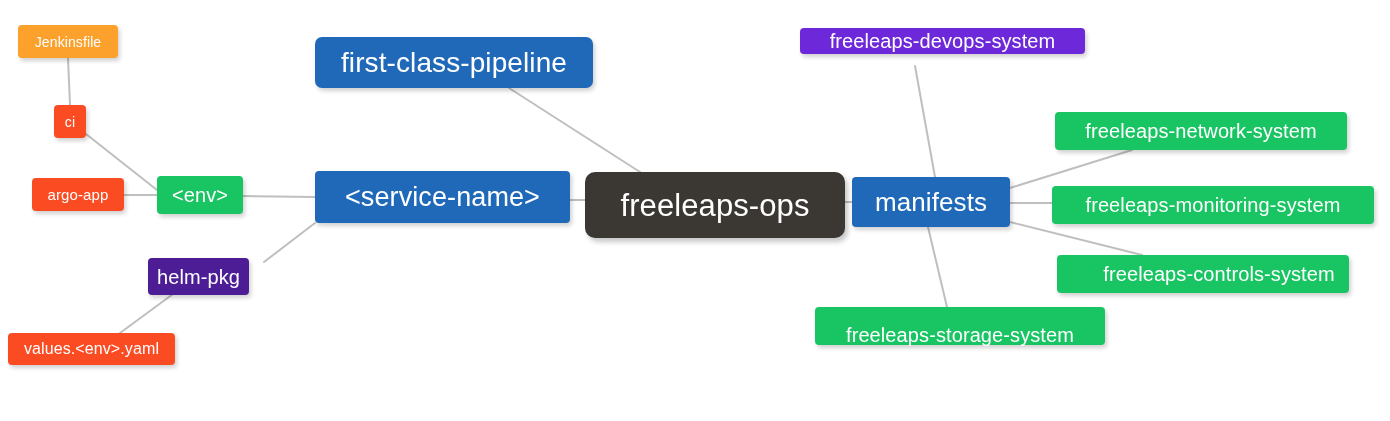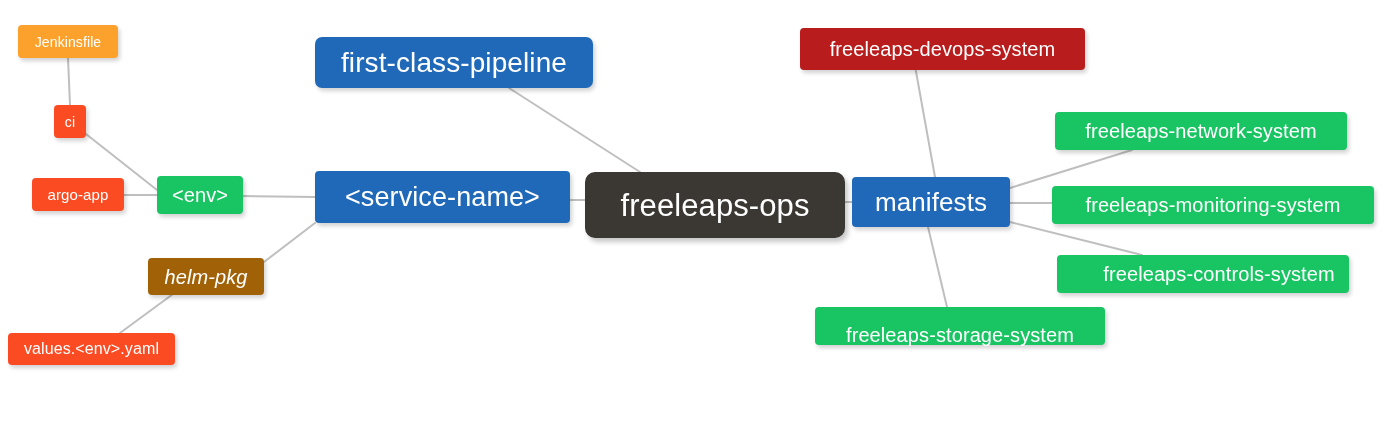--- a/index.html
+++ b/index.html
@@ -71,39 +71,39 @@
       </div>
       <div class="mm-node" style="left: 54px; top: 105px; width: 32px; height: 33px; background: rgb(250, 75, 35); font-size: 14px; text-align: center;">
         <span>ci</span>
       </div>
       <div class="mm-node" style="left: 32px; top: 178px; width: 92px; height: 33px; background: rgb(250, 75, 35); font-size: 15px;">
         <span>argo-app</span>
       </div>
       <div class="mm-node" style="left: 157px; top: 176px; width: 86px; height: 38px; background: rgb(25, 196, 99); font-size: 20px;">
         <span>&lt;env&gt;</span>
       </div>
-      <div class="mm-node" style="left: 148px; top: 258px; width: 116px; height: 37px; background: #a16207; font-size: 20px; font-style: italic;">
+      <div class="mm-node" style="left: 148px; top: 258px; width: 101px; height: 37px; background: #4c1d95; font-size: 20px;">
         <span>helm-pkg</span>
       </div>
       <div class="mm-node" style="left: 8px; top: 333px; width: 167px; height: 32px; background: rgb(250, 75, 35); font-size: 16px;">
         <span>values.&lt;env&gt;.yaml</span>
       </div>
       <div class="mm-node" style="left: 315px; top: 37px; width: 278px; height: 51px; background: rgb(32, 105, 184); font-size: 28px; border-radius: 7px;">
         <span>first-class-pipeline</span>
       </div>
       <div class="mm-node" style="left: 315px; top: 171px; width: 255px; height: 52px; background: rgb(32, 105, 184); font-size: 27px;">
         <span>&lt;service-name&gt;</span>
       </div>
       <div class="mm-node root" style="left: 585px; top: 172px; width: 260px; height: 66px; background: rgb(59, 55, 51); font-size: 31px;">
         <span>freeleaps-ops</span>
       </div>
       <div class="mm-node" style="left: 852px; top: 177px; width: 158px; height: 50px; background: rgb(32, 105, 184); font-size: 26px;">
         <span>manifests</span>
       </div>
-      <div class="mm-node" style="left: 800px; top: 28px; width: 285px; height: 42px; background: #b91c1c; font-size: 20px;">
+      <div class="mm-node" style="left: 800px; top: 28px; width: 285px; height: 26px; background: #6d28d9; font-size: 20px;">
         <span>freeleaps-devops-system</span>
       </div>
       <div class="mm-node" style="left: 1055px; top: 112px; width: 292px; height: 38px; background: rgb(25, 196, 99); font-size: 20px;">
         <span>freeleaps-network-system</span>
       </div>
       <div class="mm-node" style="left: 1052px; top: 186px; width: 322px; height: 38px; background: rgb(25, 196, 99); font-size: 20px;">
         <span>freeleaps-monitoring-system</span>
       </div>
       <div class="mm-node" style="left: 1057px; top: 255px; width: 292px; height: 38px; background: rgb(25, 196, 99); font-size: 20px; padding-left: 32px;">
         <span>freeleaps-controls-system</span>

